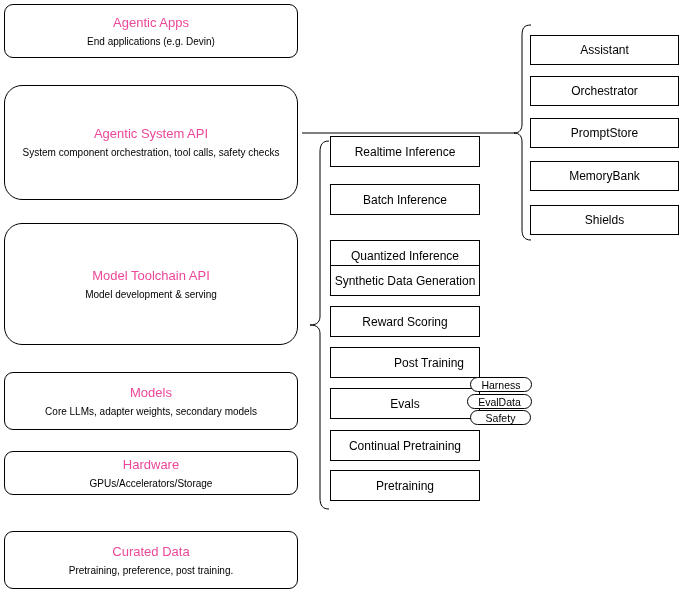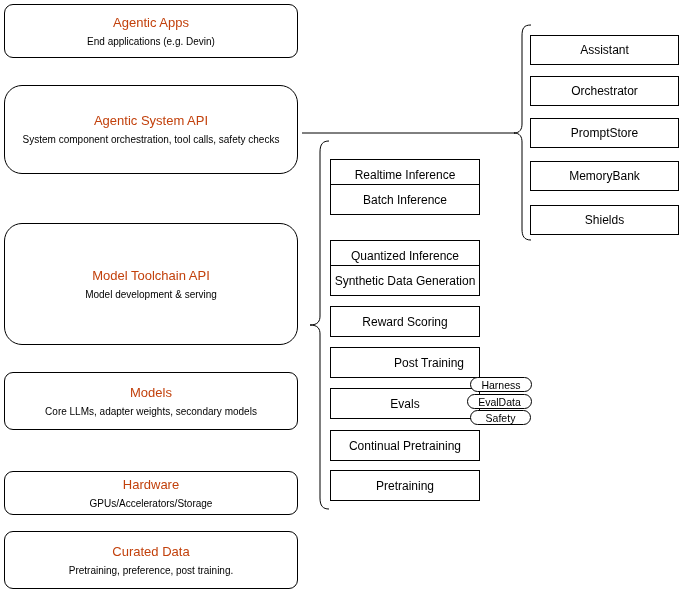--- a/index.html
+++ b/index.html
@@ -15,21 +15,21 @@
   .node {
     position:absolute;
     background:#ffffff;
     border:1px solid #000000;
     display:flex; flex-direction:column;
     align-items:center; justify-content:center;
     text-align:center;
   }
   .big { left:4px; width:294px; border-radius:9px; }
   .big-round { border-radius:18px; }
-  .node-title { font-size:13px; line-height:16px; color:#c2410c; }
+  .node-title { font-size:13px; line-height:16px; color:#ec4899; }
   .node-subtitle { font-size:10px; line-height:12px; margin-top:5px; color:#000000; }
   .small {
     left:330px; width:150px; height:31px;
     border-radius:0; font-size:12px;
     flex-direction:row; white-space:nowrap;
   }
   .right-col { left:530px; width:149px; height:30px; }
   .pill {
     position:absolute; background:#ffffff;
     border:1px solid #000000; border-radius:8px;
@@ -51,46 +51,46 @@
     <path d="M 302 133 L 515 133"></path>
     <path d="M 531 25 C 524 25 522 28 522 36 L 522 124 C 522 129 520 133 514 133 C 520 133 522 137 522 142 L 522 229 C 522 236 524 240 531 240"></path>
     <path d="M 329 141 C 323 141 320 144 320 152 L 320 316 C 320 321 318 325 310 325 C 318 325 320 329 320 334 L 320 498 C 320 506 323 509 329 509"></path>
   </svg>
 
   <div class="node big" style="top:4px; height:54px;">
     <div class="node-title">Agentic Apps</div>
     <div class="node-subtitle">End applications (e.g. Devin)</div>
   </div>
 
-  <div class="node big big-round" style="top:85px; height:89px;">
+  <div class="node big big-round" style="top:85px; height:115px;">
     <div class="node-title">Agentic System API</div>
     <div class="node-subtitle">System component orchestration, tool calls, safety checks</div>
   </div>
 
   <div class="node big big-round" style="top:223px; height:122px;">
     <div class="node-title">Model Toolchain API</div>
     <div class="node-subtitle">Model development &amp; serving</div>
   </div>
 
   <div class="node big" style="top:372px; height:58px;">
     <div class="node-title">Models</div>
     <div class="node-subtitle">Core LLMs, adapter weights, secondary models</div>
   </div>
 
-  <div class="node big" style="top:451px; height:44px;margin-top:20px;">
+  <div class="node big" style="top:451px; height:44px;">
     <div class="node-title">Hardware</div>
     <div class="node-subtitle">GPUs/Accelerators/Storage</div>
   </div>
 
   <div class="node big" style="top:531px; height:58px;">
     <div class="node-title">Curated Data</div>
     <div class="node-subtitle">Pretraining, preference, post training.</div>
   </div>
 
-  <div class="node small" style="top:159px;">
+  <div class="node small" style="top:136px;">
     <span>Realtime Inference</span>
   </div>
   <div class="node small" style="top:184px;">
     <span>Batch Inference</span>
   </div>
   <div class="node small" style="top:240px;">
     <span>Quantized Inference</span>
   </div>
   <div class="node small" style="top:265px;">
     <span>Synthetic Data Generation</span>

